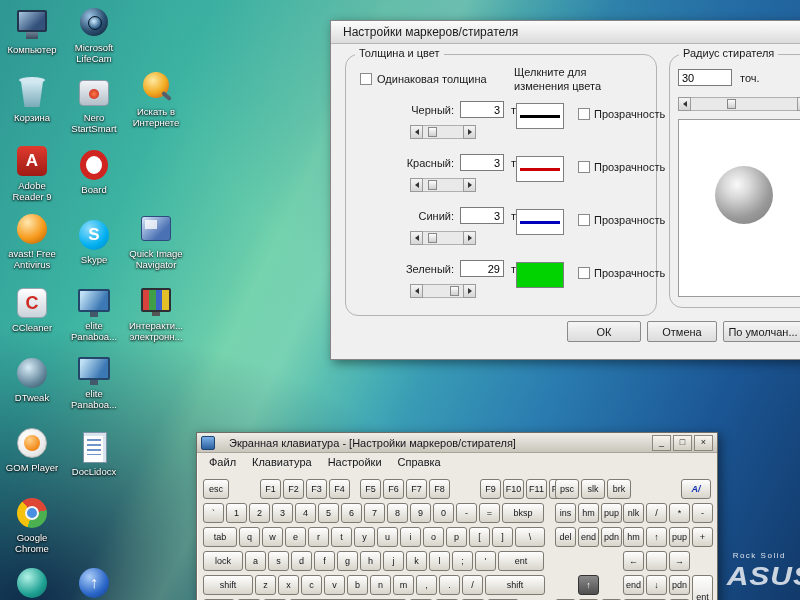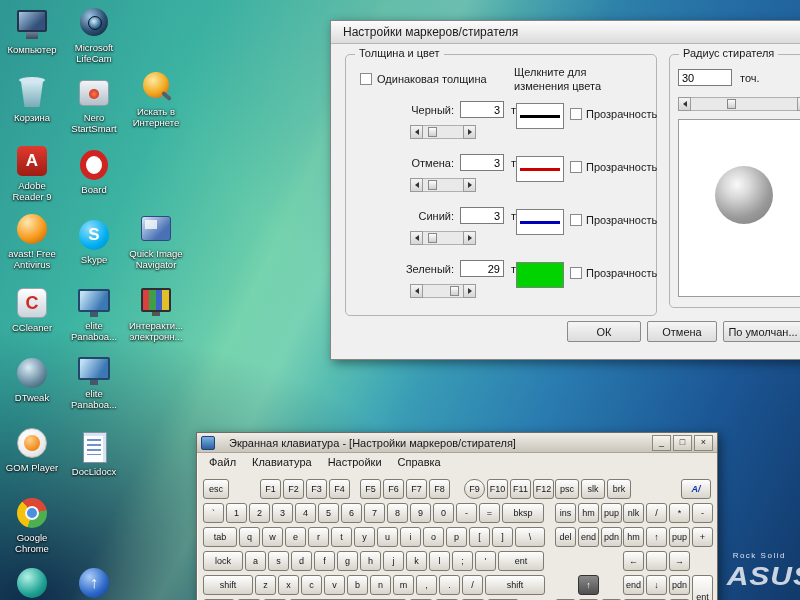--- a/index.html
+++ b/index.html
@@ -53,42 +53,42 @@
   .dicon-uparrow::before{content:"";position:absolute;left:2px;top:2px;width:30px;height:30px;border-radius:50%;background:radial-gradient(circle at 35% 30%,#aacdf8,#2a66c8 60%,#10387e)}
   .dicon-uparrow::after{content:"↑";position:absolute;inset:0;text-align:center;line-height:34px;color:#fff;font-weight:bold;font-size:16px}
   
   .asus{position:absolute;right:-14px;bottom:6px;color:#fff;text-align:left}
   .asus-tag{font-size:8px;letter-spacing:1.5px;opacity:.85;margin-left:6px}
   .asus-brand{font-size:30px;font-weight:bold;font-style:italic;letter-spacing:1px;opacity:.78;transform:scaleY(.85)}
   
   .dialog{position:absolute;left:330px;top:20px;width:478px;height:338px;background:#f0f0f0;border:1px solid #858585;box-shadow:3px 3px 10px rgba(0,0,0,.45);overflow:hidden;font-size:11px;color:#1a1a1a}
   .dlg-title{height:22px;line-height:22px;background:linear-gradient(#fcfcfc,#dcdcdc);border-bottom:1px solid #b5b5b5;padding:0 12px;font-size:12px;white-space:nowrap}
   .dlg-body{position:relative;height:315px}
-  .group{position:absolute;border:1px solid #b4b4b4;border-radius:5px}
+  .group{position:absolute;border:1px solid #b4b4b4;border-radius:13px}
   .group-label{position:absolute;top:-8px;left:9px;background:#f0f0f0;padding:0 4px;white-space:nowrap}
   .g-thickness{left:14px;top:10px;width:310px;height:260px}
   .g-radius{left:338px;top:10px;width:160px;height:252px}
   .same-row{position:absolute;left:14px;top:18px;display:flex;gap:5px;align-items:center;white-space:nowrap}
   .cb{display:inline-block;width:12px;height:12px;background:#fff;border:1px solid #8a8a8a;box-sizing:border-box;flex:none}
   .hint{position:absolute;left:168px;top:10px;width:112px;line-height:14px}
   .marker-rows{position:absolute;left:8px;top:44px;width:298px}
   .marker-row{position:relative;height:53px}
   .m-label{position:absolute;left:0;top:5px;width:100px;text-align:right;white-space:nowrap}
   .m-input{position:absolute;left:106px;top:2px;width:44px;height:17px;border:1px solid #7a7a7a;background:#fff;font:11px "Liberation Sans",sans-serif;text-align:right;padding:0 3px;box-sizing:border-box}
   .m-unit{position:absolute;left:157px;top:5px}
   .m-slider{position:absolute;left:56px;top:26px;width:66px;height:14px;display:flex}
   .sl-btn{width:13px;height:14px;background:linear-gradient(#f4f4f4,#d6d6d6);border:1px solid #9a9a9a;box-sizing:border-box;display:flex;align-items:center;justify-content:center;flex:none}
   .sl-track{flex:1;position:relative;background:#e9e9e9;border-top:1px solid #b0b0b0;border-bottom:1px solid #b0b0b0}
   .sl-thumb{position:absolute;top:1px;width:9px;height:10px;background:linear-gradient(#fdfdfd,#cfcfcf);border:1px solid #888;box-sizing:border-box}
   .tri{display:block;width:0;height:0;border:3px solid transparent}
   .tri-l{border-left:none;border-right:4px solid #333}
   .tri-r{border-right:none;border-left:4px solid #333}
   .m-swatch{position:absolute;left:162px;top:4px;width:48px;height:26px;background:#fff;border:1px solid #808080;display:flex;align-items:center;justify-content:center;box-sizing:border-box}
   .m-line{width:40px;height:3px}
-  .m-transp{position:absolute;left:216px;top:9px;display:flex;gap:4px;align-items:center;white-space:nowrap}
+  .m-transp{position:absolute;left:224px;top:9px;display:flex;gap:4px;align-items:center;white-space:nowrap}
   .r-input{position:absolute;left:8px;top:14px;width:54px;height:17px;border:1px solid #7a7a7a;background:#fff;font:11px "Liberation Sans",sans-serif;text-align:left;padding:0 3px;box-sizing:border-box}
   .r-unit{position:absolute;left:70px;top:17px}
   .r-slider{position:absolute;left:8px;top:42px;width:132px;height:14px;display:flex}
   .r-thumb{left:36px}
   .r-preview{position:absolute;left:8px;top:64px;width:140px;height:178px;background:#fff;border:1px solid #9a9a9a;box-sizing:border-box}
   .sphere{position:absolute;left:36px;top:46px;width:58px;height:58px;border-radius:50%;background:radial-gradient(circle at 38% 32%,#fafafa 0%,#d8d8d8 25%,#9a9a9a 62%,#787878 100%)}
   .dlg-buttons{position:absolute;left:236px;top:277px;display:flex;gap:6px}
   .dlg-btn{height:21px;background:linear-gradient(#f6f6f6,#dcdcdc);border:1px solid #8a8a8a;border-radius:2px;font:11px "Liberation Sans",sans-serif;color:#1a1a1a;white-space:nowrap;overflow:hidden;padding:0 2px}
   .dlg-btn.b-ok{width:74px}.dlg-btn.b-cancel{width:70px}.dlg-btn.b-default{width:80px}
   
@@ -233,21 +233,21 @@
               </div>
               <div class="m-swatch">
                 <div class="m-line" style="background: rgb(0, 0, 0);"></div>
               </div>
               <div class="m-transp">
                 <span class="cb"></span>
                 <span class="cb-label">Прозрачность</span>
               </div>
             </div>
             <div class="marker-row">
-              <div class="m-label">Отмена:</div>
+              <div class="m-label">Красный:</div>
               <input class="m-input" readonly="" value="3" style="">
               <div class="m-unit">точ.</div>
               <div class="m-slider">
                 <span class="sl-btn">
                   <span class="tri tri-l"></span>
                 </span>
                 <span class="sl-track">
                   <span class="sl-thumb" style="left: 4.55px;"></span>
                 </span>
                 <span class="sl-btn">
@@ -356,21 +356,21 @@
           <div class="ksec ksec-main">
             <div class="kkey" style="width: 26px;">esc</div>
             <div class="kkey" style="margin-left: 29px;">F1</div>
             <div class="kkey">F2</div>
             <div class="kkey">F3</div>
             <div class="kkey">F4</div>
             <div class="kkey" style="margin-left: 8px;">F5</div>
             <div class="kkey">F6</div>
             <div class="kkey">F7</div>
             <div class="kkey">F8</div>
-            <div class="kkey" style="margin-left: 12px; border-radius: 10px;">F9</div>
+            <div class="kkey" style="margin-left: 28px;">F9</div>
             <div class="kkey">F10</div>
             <div class="kkey">F11</div>
             <div class="kkey">F12</div>
           </div>
           <div class="ksec ksec-nav">
             <div class="kkey" style="width: 24px;">psc</div>
             <div class="kkey" style="width: 24px;">slk</div>
             <div class="kkey" style="width: 24px;">brk</div>
           </div>
           <div class="ksec ksec-num">

